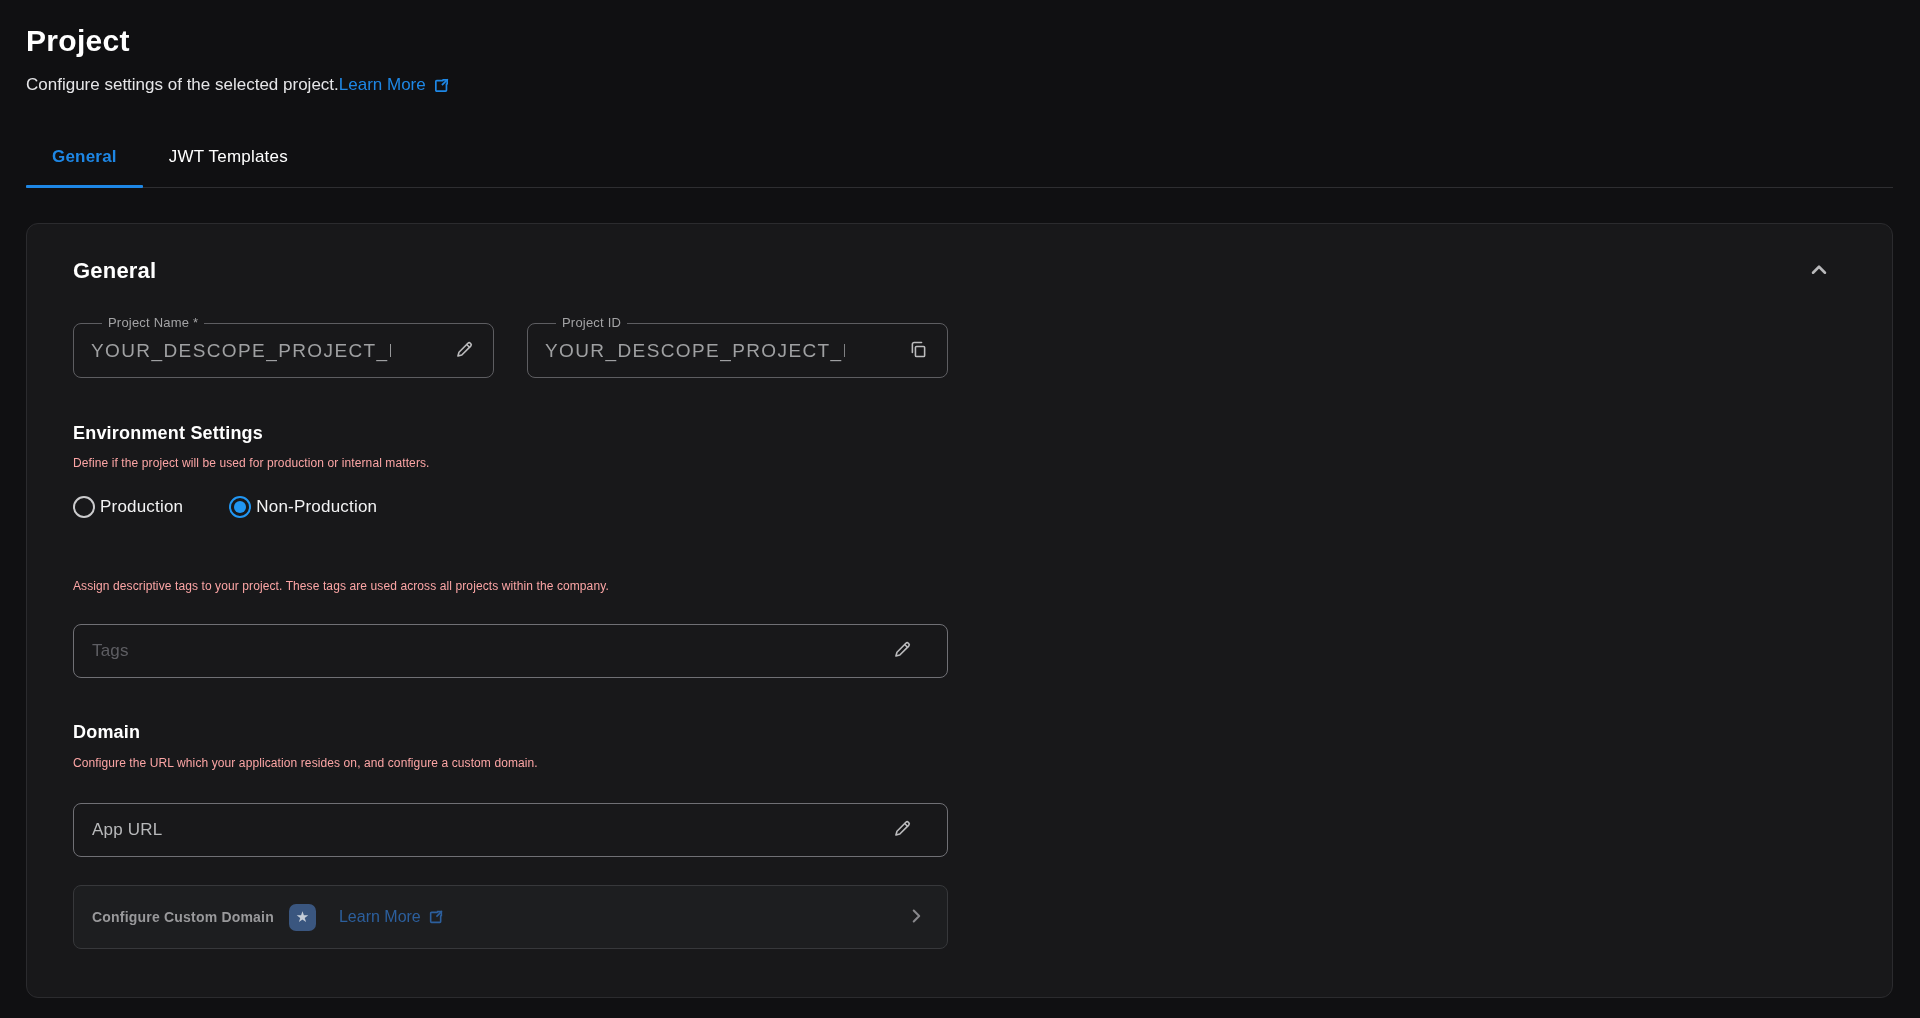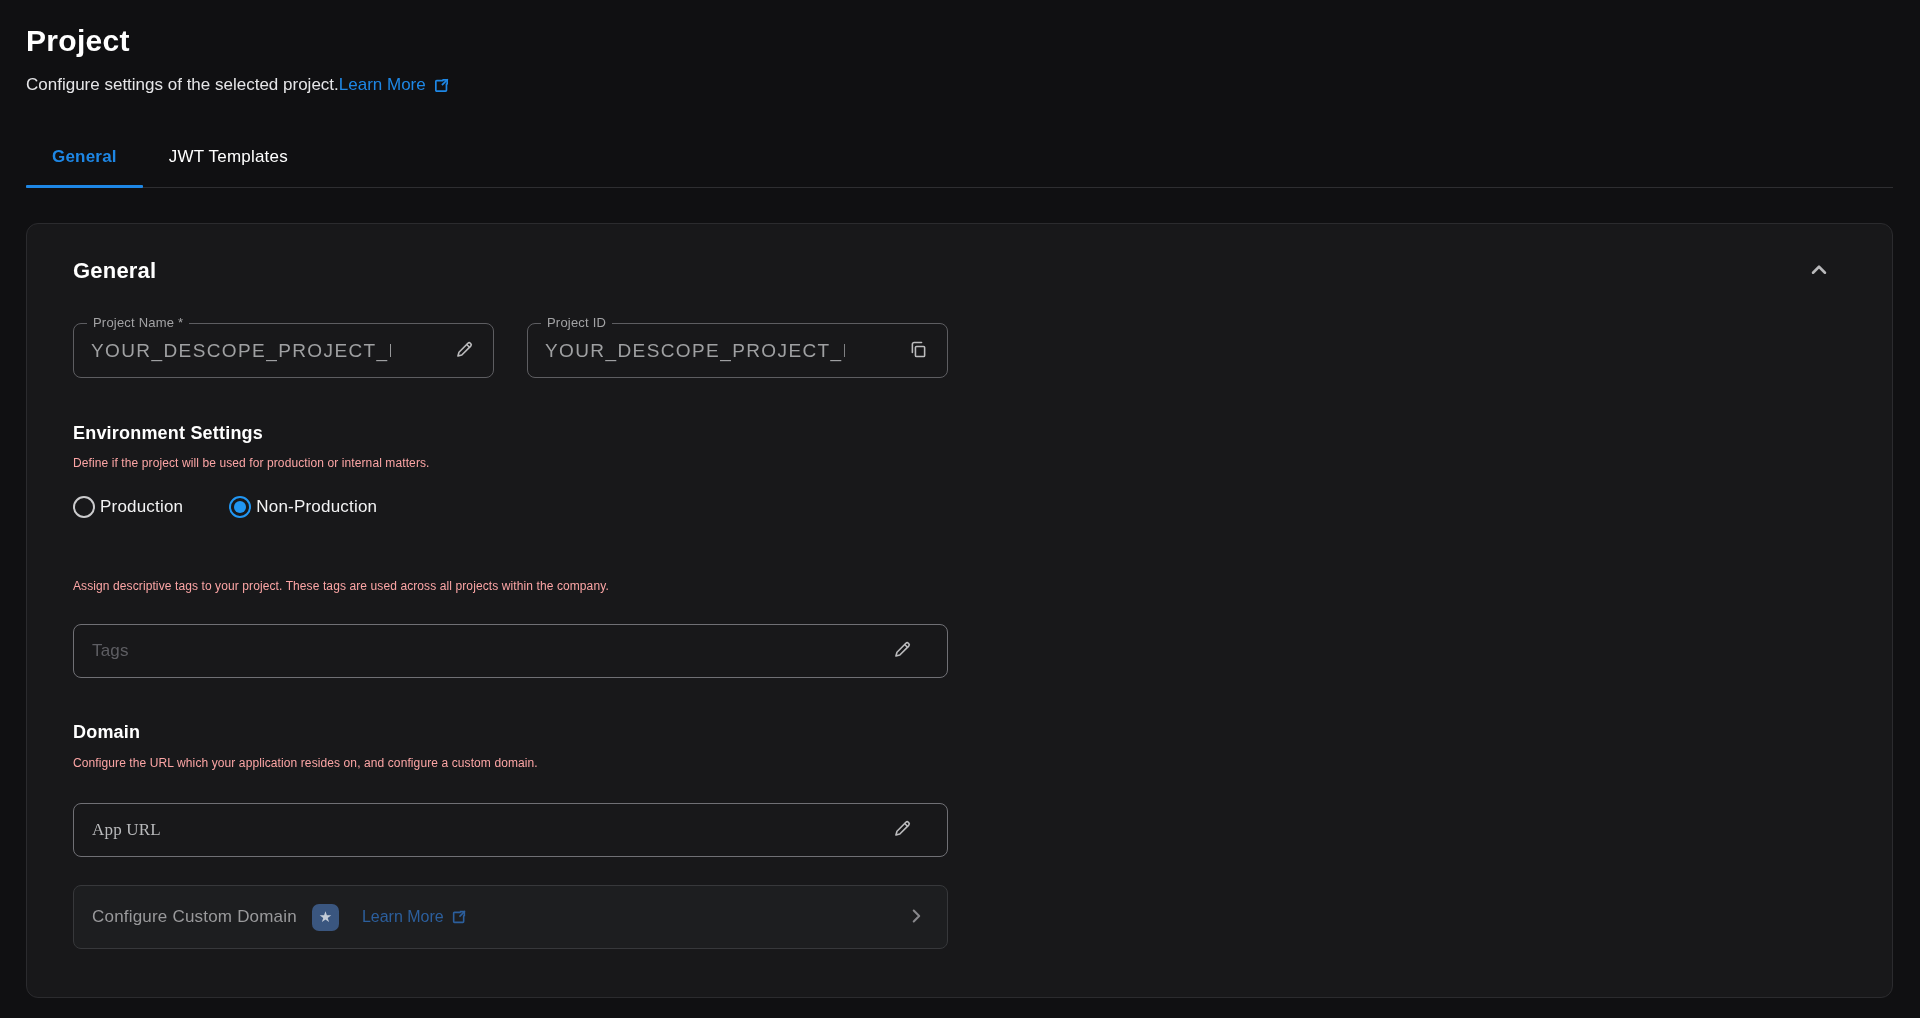--- a/index.html
+++ b/index.html
@@ -53,21 +53,21 @@
   }
 
   
   .fields-row { display: flex; gap: 33px; margin-top: 37px; }
   .outlined-field {
     position: relative; width: 421px; height: 55px;
     border: 1px solid #5d5d61; border-radius: 8px;
     display: flex; align-items: center; padding: 0 12px 0 17px;
   }
   .flabel {
-    position: absolute; top: -9px; left: 13px; background: #18181a;
+    position: absolute; top: -9px; left: 28px; background: #18181a;
     padding: 0 6px; font-size: 13px; color: #a3a3a5; letter-spacing: .2px;
   }
   .outlined-field input {
     background: transparent; border: 0; outline: 0; color: #9fa0a2;
     font-size: 19px; letter-spacing: 1.4px; font-family: inherit;
     width: 300px; min-width: 0; text-overflow: clip; white-space: nowrap; overflow: hidden;
   }
   .icon-btn {
     background: none; border: none; color: #bcbcbe; cursor: pointer;
     margin-left: auto; display: flex; align-items: center; justify-content: center;
@@ -101,29 +101,29 @@
     display: flex; align-items: center; padding: 0 28px 0 18px;
   }
   .text-input input {
     flex: 1; min-width: 0; background: transparent; border: 0; outline: 0;
     color: #e6e6e8; font-size: 17px; font-family: inherit; letter-spacing: .2px;
   }
   .text-input input.ph-dim::placeholder { color: #5e5e63; opacity: 1; }
   .text-input input.ph-bright::placeholder { color: #b8b9bb; opacity: 1; }
   .mt-domain { margin-top: 43px; }
   .mt-domain-desc { margin-top: 11px; }
-  .app-url { margin-top: 30px; font-family: Liberation Serif, serif; }
+  .app-url { margin-top: 30px; }
 
   
   .custom-domain-row {
     margin-top: 28px; width: 875px; height: 64px;
     background: #1d1e20; border: 1px solid #37383b; border-radius: 8px;
     display: flex; align-items: center; padding: 0 20px 0 18px; cursor: pointer;
   }
-  .cd-label { font-size: 17px; color: #99999b; letter-spacing: .2px; }
+  .cd-label { font-size: 14px; color: #99999b; letter-spacing: .2px; font-weight: bold; }
   .star-badge {
     width: 27px; height: 27px; border-radius: 7px; background: #3a567f;
     color: #c4ccd7; display: flex; align-items: center; justify-content: center;
     font-size: 15px; margin-left: 15px; flex: none;
   }
   .cd-learn {
     margin-left: 23px; color: #2c5f9d; font-size: 16px;
     display: inline-flex; align-items: center; gap: 7px; cursor: pointer; font-weight: 500;
   }
   .chevron-right-btn {

